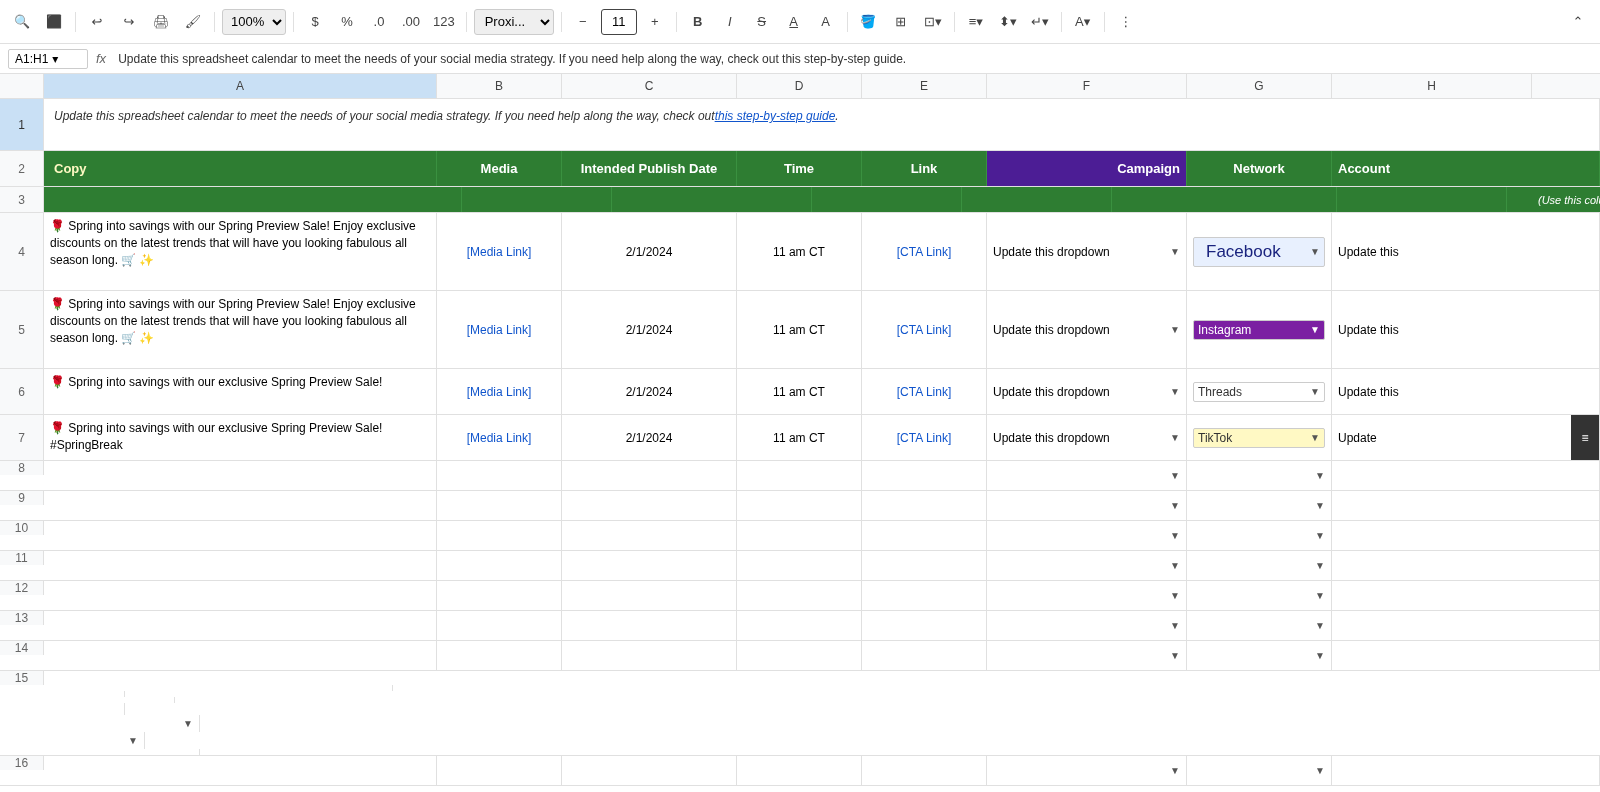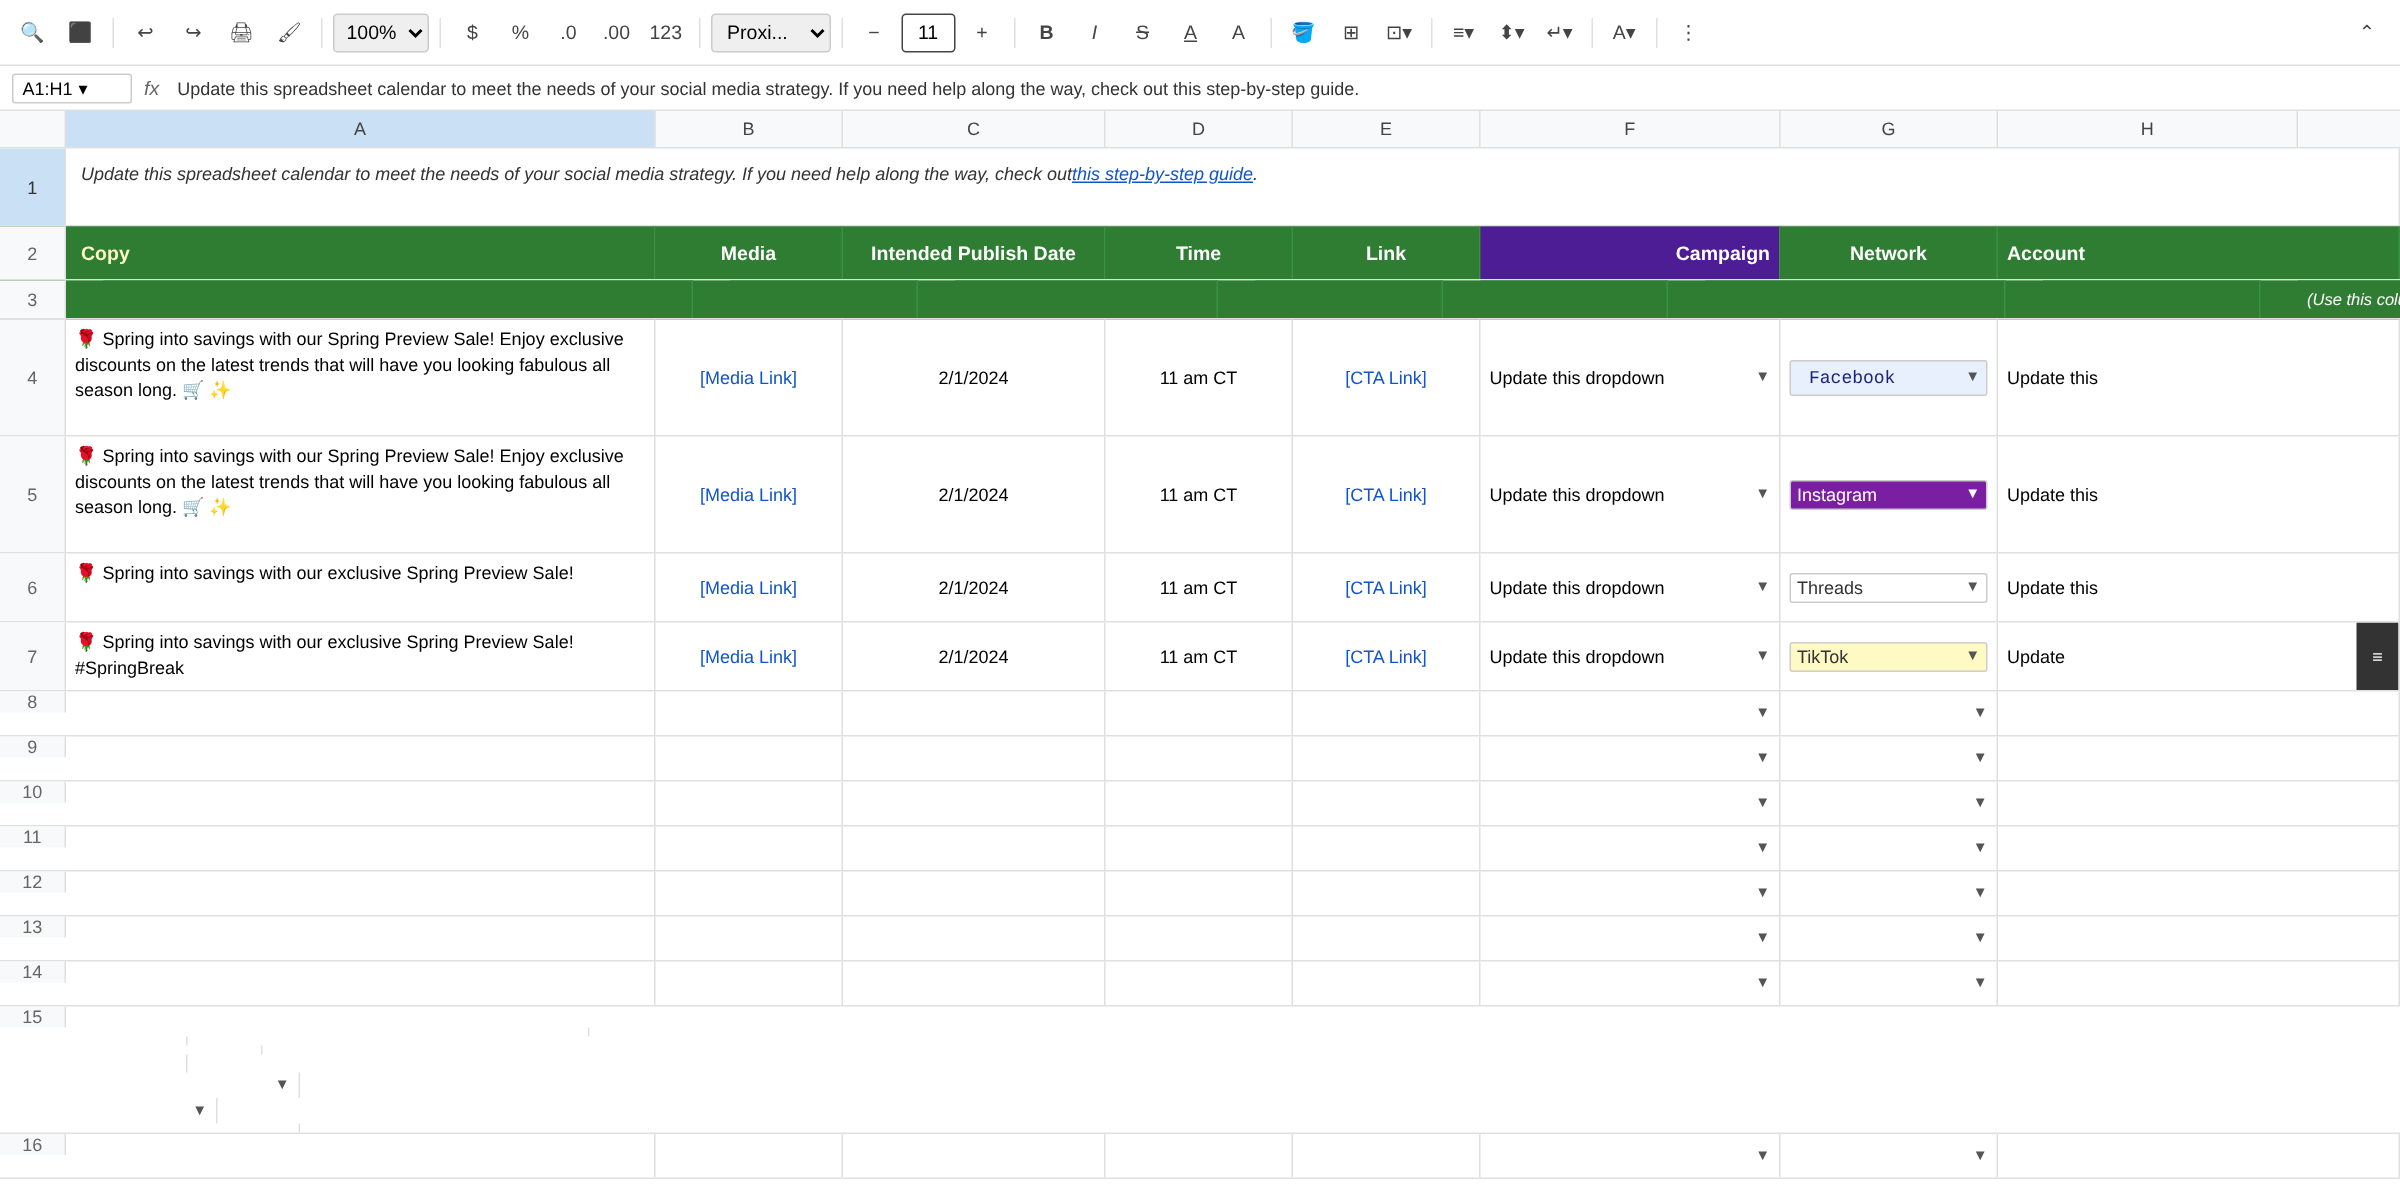--- a/index.html
+++ b/index.html
@@ -161,21 +161,21 @@
 
     
     .dropdown-cell {
       display: flex; align-items: center; justify-content: space-between;
       width: 100%;
       text-align: right;
     }
     .dropdown-arrow { color: #555; font-size: 10px; margin-left: 4px; flex-shrink: 0; }
 
     
-    .badge-facebook { background: #e8f0fe; color: #1a237e; border-radius: 2px; padding: 2px 8px; font-size: 12px; width: 100%; font-family: Liberation Mono, monospace; }
+    .badge-facebook { background: #e8f0fe; color: #1a237e; border-radius: 2px; padding: 2px 8px; font-size: 17px; width: 100%; }
     .network-wrapper { display: flex; align-items: center; justify-content: space-between; width: 100%; border: 1px solid #ccc; border-radius: 2px; padding: 2px 4px; }
 
     
     .row-num.selected { background: #c9e0f5; color: #333; }
   </style>
 </head>
 <body>
 
 <div class="toolbar">
   <button class="toolbar-btn">🔍</button>

